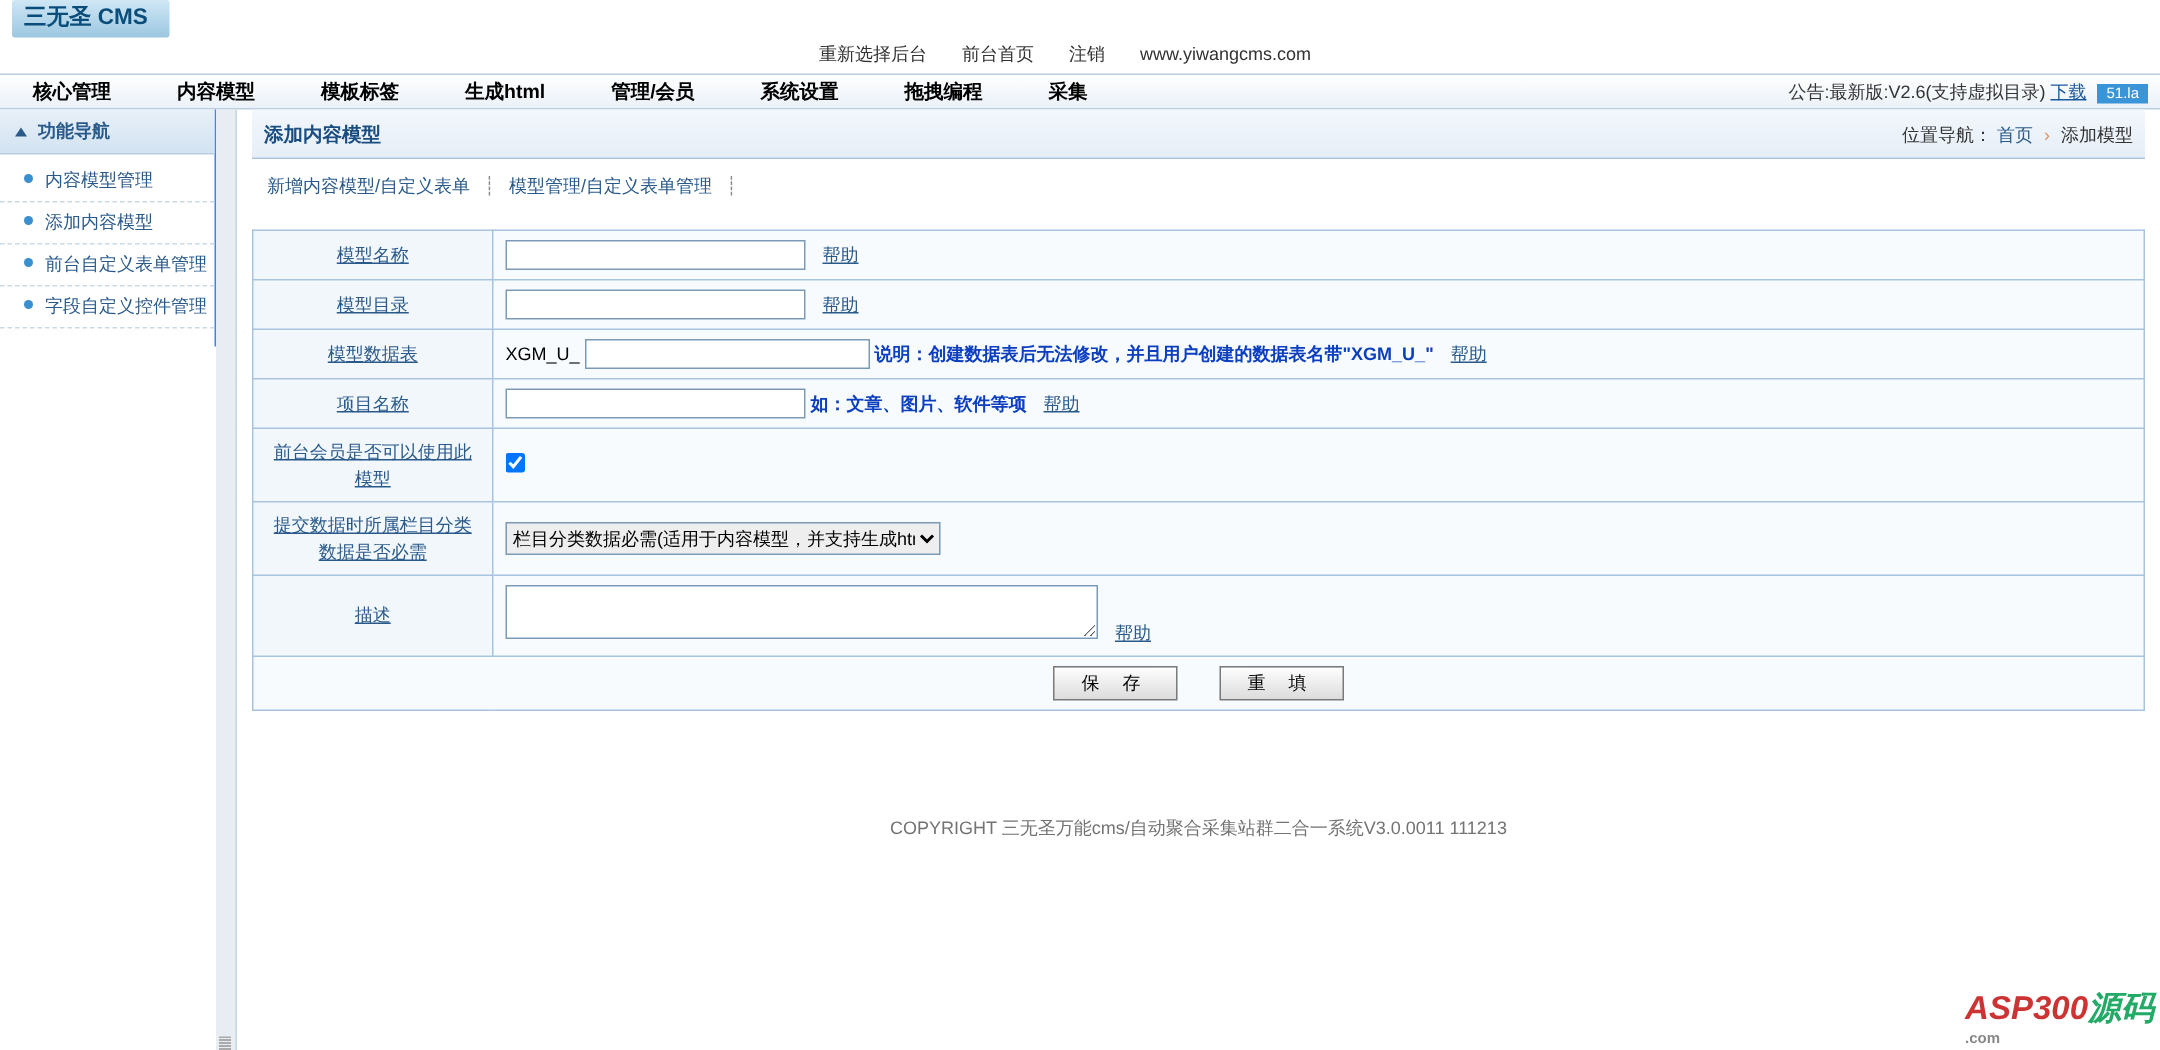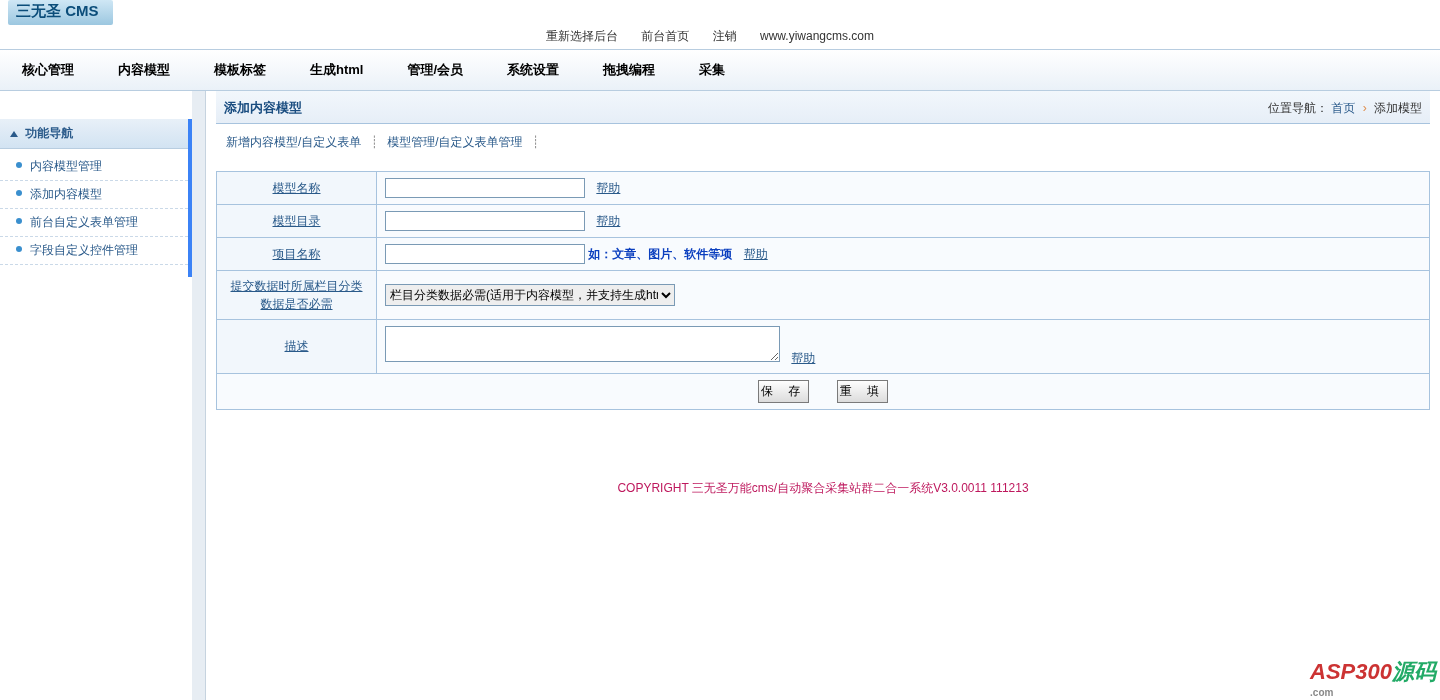--- a/index.html
+++ b/index.html
@@ -4,29 +4,29 @@
 <style>
 * { box-sizing: border-box; margin: 0; padding: 0; }
 body { font-family: "Microsoft YaHei", SimSun, Arial, sans-serif; font-size: 12px; background: #fff; }
 
 .header-logo { height: 22px; padding: 0 8px; }
 .header-logo-inner { display: inline-block; background: linear-gradient(#cfe7f5, #9cc7e0); color: #0b4d7a; font-size: 15px; font-weight: bold; padding: 2px 14px 4px 8px; border-radius: 2px; }
 
 .toplinks { text-align: center; padding: 6px 20px 4px 0; font-size: 12px; color: #333; }
 .toplinks a { color: #333; text-decoration: none; margin: 0 10px; }
 
-.menu-row { display: flex; align-items: center; border-top: 1px solid #b8cde0; border-bottom: 1px solid #b8cde0; background: linear-gradient(#fff,#eaf1f8); height: 42px; }
+.menu-row { display: flex; align-items: center; border-top: 1px solid #b8cde0; border-bottom: 1px solid #b8cde0; background: linear-gradient(#fff,#eaf1f8); height: 24px; }
 .menu-row .tabs { display: flex; }
 .menu-row .tabs a { display: inline-block; padding: 6px 22px 6px 22px; color: #000; text-decoration: none; font-size: 13px; font-weight: bold; }
 .menu-row .notice { margin-left: auto; padding-right: 8px; font-size: 12px; color: #333; }
 .menu-row .notice a { color: #1a5a9c; text-decoration: underline; }
 .menu-row .badge { display: inline-block; background: #3a94d8; color: #fff; font-size: 10px; padding: 1px 6px; margin-left: 4px; }
 
 .layout { display: flex; align-items: flex-start; }
-.sidebar { width: 192px; border-right: 4px solid #3b82f6; margin-top: 28px; }
+.sidebar { width: 144px; border-right: 1px solid #3b82f6; }
 .side-head { background: linear-gradient(#e8f0f8,#d2e3f2); border-bottom: 1px solid #b8cde0; padding: 6px 10px; font-weight: bold; color: #2a5a8a; }
 .side-head .tri { display: inline-block; width: 0; height: 0; border-left: 4px solid transparent; border-right: 4px solid transparent; border-bottom: 6px solid #2a5a8a; margin-right: 4px; vertical-align: middle; }
 .side-list { padding: 4px 0 12px 0; }
 .side-list a { display: block; padding: 5px 4px 5px 30px; color: #2a5a8a; text-decoration: none; border-bottom: 1px dashed #cad9e8; position: relative; }
 .side-list a::before { content: ""; position: absolute; left: 16px; top: 9px; width: 6px; height: 6px; border-radius: 50%; background: #3a8fce; }
 
 .gutter { width: 14px; background: #e7edf3; border-right: 1px solid #c6d3df; min-height: 630px; position: relative; }
 .gutter .grip { position: absolute; bottom: 2px; left: 2px; width: 8px; height: 10px; background: repeating-linear-gradient(#aaa,#aaa 1px,#e7edf3 1px,#e7edf3 2px); }
 
 .main { flex: 1; padding: 0 10px 20px 10px; }
@@ -51,23 +51,23 @@
 input.txt { border: 1px solid #7a9ab5; height: 20px; padding: 1px 3px; font-size: 12px; background: #fff; }
 input.txt.w200 { width: 200px; }
 input.txt.w190 { width: 190px; }
 select.sel { border: 1px solid #7a9ab5; height: 22px; font-size: 12px; background: #eee; width: 290px; }
 textarea.ta { border: 1px solid #7a9ab5; width: 395px; height: 36px; font-size: 12px; resize: vertical; }
 
 .help { color: #2a5a8a; text-decoration: underline; margin-left: 8px; }
 .bluetxt { color: #0b3fbf; font-weight: bold; }
 
 .btnrow td { text-align: center; background: #eef4fa; padding: 8px 0; }
-button.btn { border: 1px solid #7a7a7a; background: linear-gradient(#fefefe,#dcdcdc); padding: 2px 2px; font-size: 12px; margin: 0 12px; cursor: pointer; letter-spacing: 6px; }
-
-.footer { text-align: center; color: #be185d; margin-top: 70px; font-size: 12px; }
+button.btn { border: 1px solid #7a7a7a; background: linear-gradient(#fefefe,#dcdcdc); padding: 2px 18px; font-size: 12px; margin: 0 12px; cursor: pointer; letter-spacing: 6px; }
+
+.footer { text-align: center; color: #737373; margin-top: 70px; font-size: 12px; }
 
 .watermark { position: fixed; right: 4px; bottom: 2px; font-style: italic; font-weight: bold; font-size: 22px; color: #c33; pointer-events: none; }
 .watermark .blue { color: #2a6; }
 .watermark small { font-size: 10px; display: block; text-align: left; color: #888; font-style: normal; font-weight: bold; }
 </style>
 </head>
 <body>
 
 <div class="header-logo">
   <span class="header-logo-inner">三无圣 CMS</span>
@@ -84,20 +84,25 @@
   <div class="tabs">
     <a href="#">核心管理</a>
     <a href="#">内容模型</a>
     <a href="#">模板标签</a>
     <a href="#">生成html</a>
     <a href="#">管理/会员</a>
     <a href="#">系统设置</a>
     <a href="#">拖拽编程</a>
     <a href="#">采集</a>
   </div>
+  <div class="notice">
+    <span>公告:最新版:V2.6(支持虚拟目录)</span>
+    <a href="#">下载</a>
+    <span class="badge">51.la</span>
+  </div>
 </div>
 
 <div class="layout">
   <div class="sidebar">
     <div class="side-head">
       <span class="tri"></span>
       <span>功能导航</span>
     </div>
     <div class="side-list">
       <a href="#">内容模型管理</a>
@@ -139,26 +144,39 @@
         </td>
       </tr>
       <tr>
         <th><a class="udl">模型目录</a></th>
         <td>
           <input class="txt w200" style="">
           <a href="#" class="help">帮助</a>
         </td>
       </tr>
       <tr>
+        <th><a class="udl">模型数据表</a></th>
+        <td>
+          <span>XGM_U_</span>
+          <input class="txt w190" style="">
+          <span class="bluetxt">说明：创建数据表后无法修改，并且用户创建的数据表名带"XGM_U_"</span>
+          <a href="#" class="help">帮助</a>
+        </td>
+      </tr>
+      <tr>
         <th><a class="udl">项目名称</a></th>
         <td>
           <input class="txt w200" style="">
           <span class="bluetxt">如：文章、图片、软件等项</span>
           <a href="#" class="help">帮助</a>
         </td>
+      </tr>
+      <tr>
+        <th class="wideth"><a class="udl">前台会员是否可以使用此模型</a></th>
+        <td><input type="checkbox" checked="" style=""></td>
       </tr>
       <tr>
         <th class="wideth"><a class="udl">提交数据时所属栏目分类数据是否必需</a></th>
         <td>
           <select class="sel">
             <option>栏目分类数据必需(适用于内容模型，并支持生成html)</option>
           </select>
         </td>
       </tr>
       <tr>

